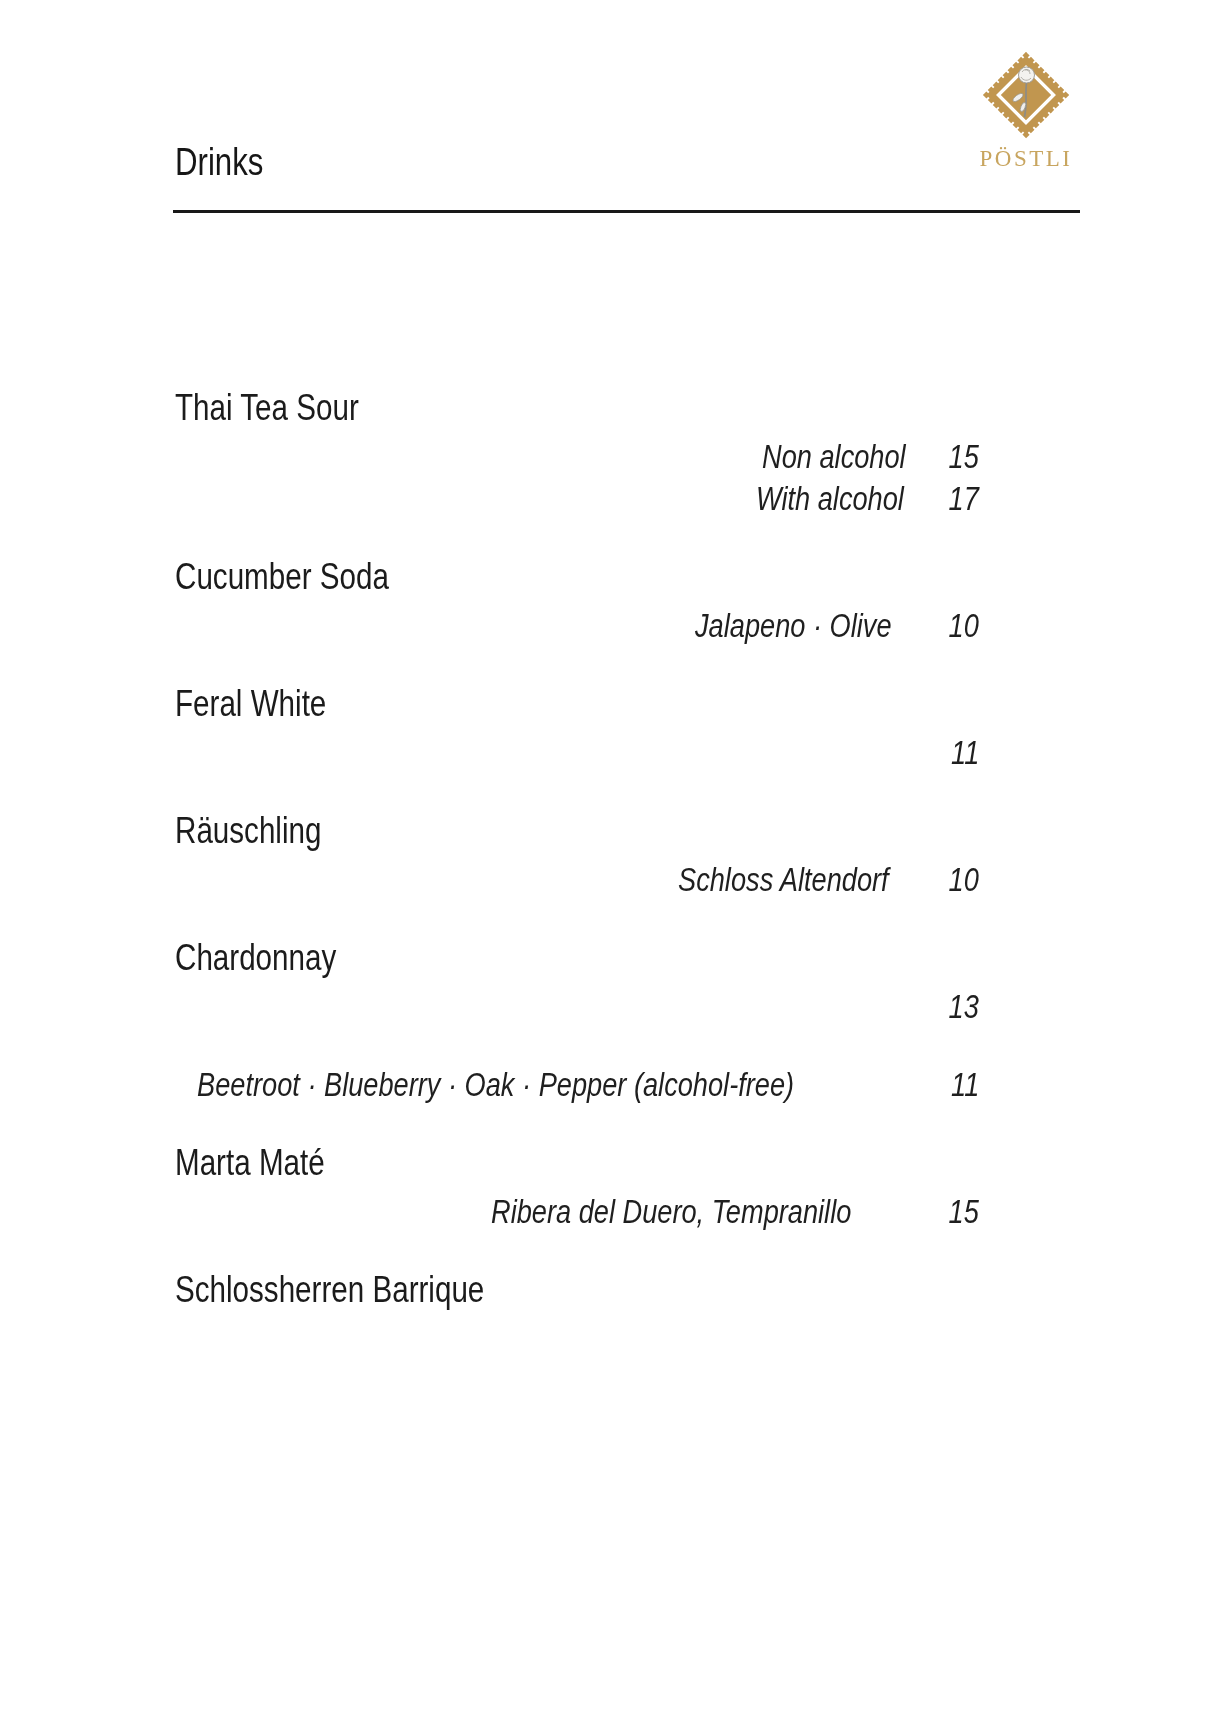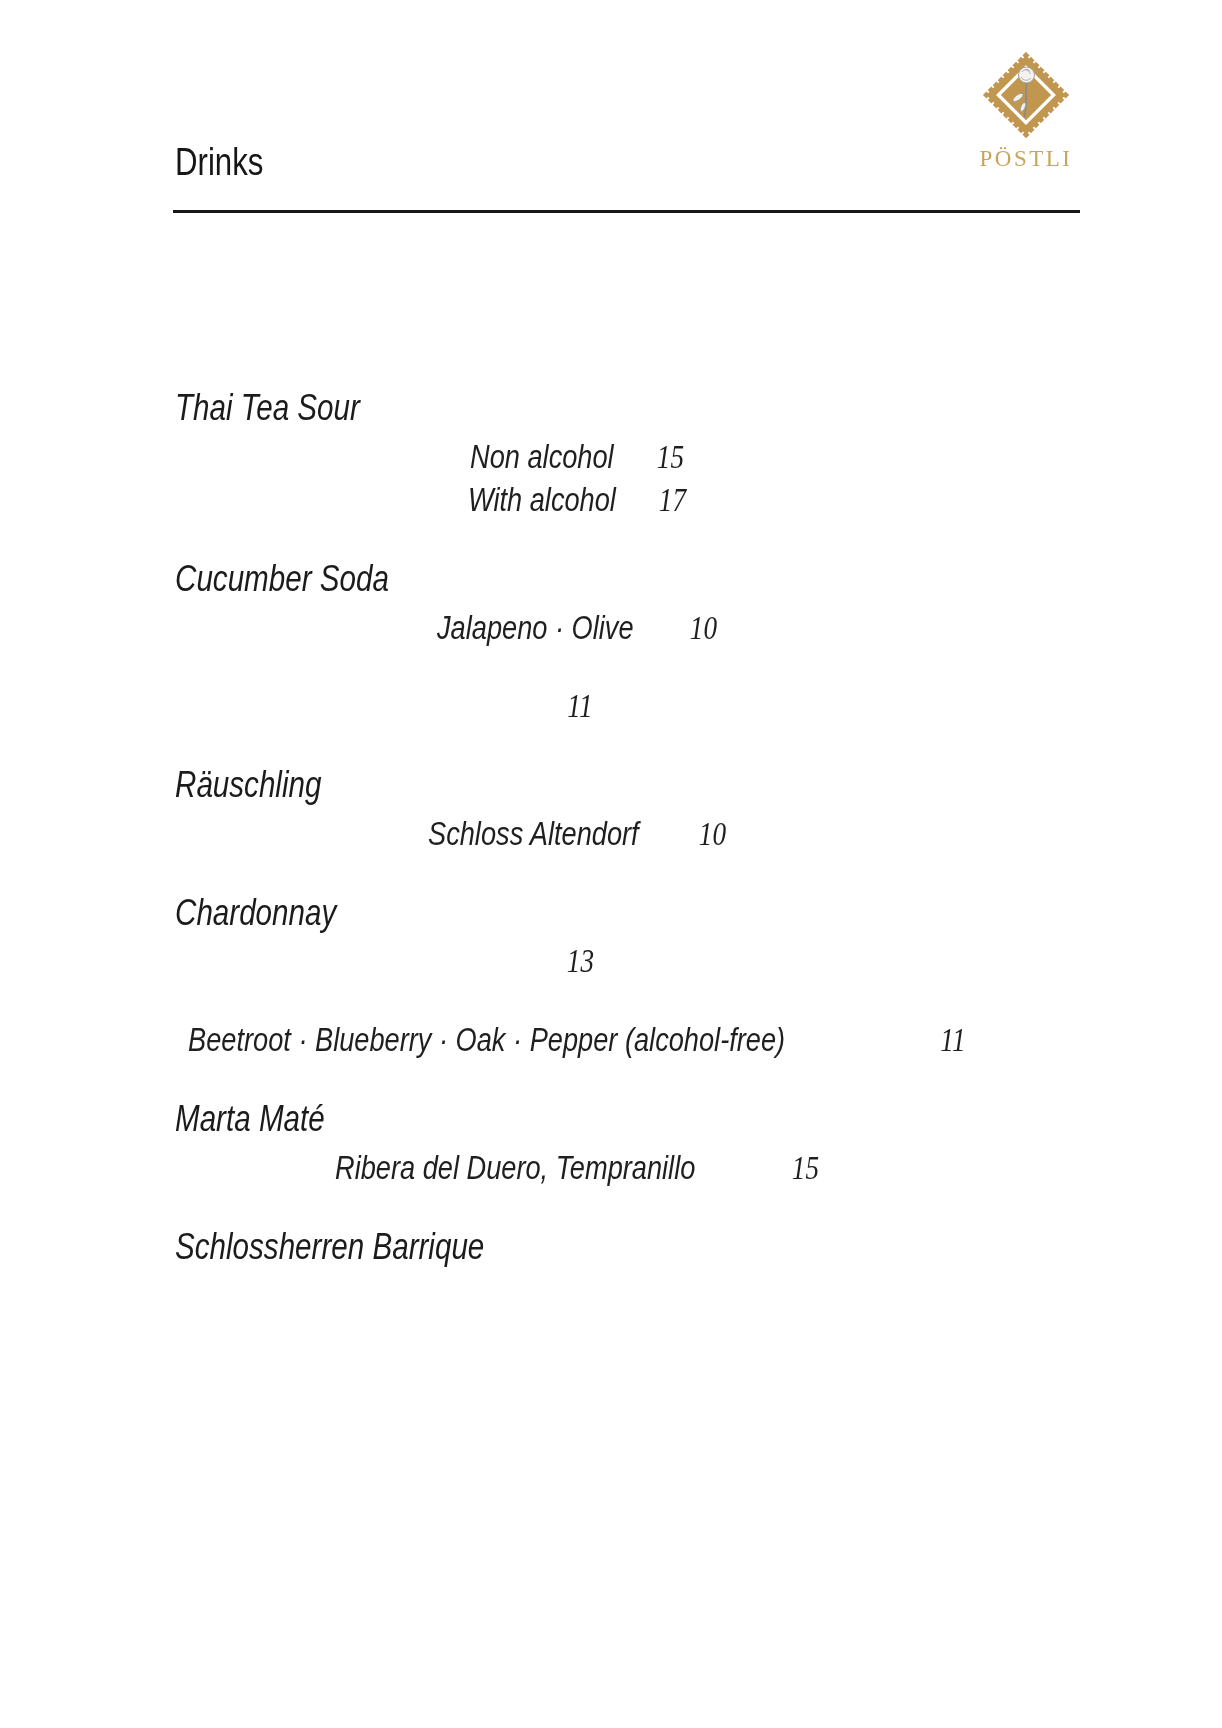--- a/index.html
+++ b/index.html
@@ -36,29 +36,29 @@
     color:#C8A55F;white-space:nowrap;
   }
 
   
   .menu{
     position:absolute;left:175px;top:386px;width:804px;
   }
   .menu-item{margin:0 0 36px 0;}
   .item-name{
     font-size:37px;line-height:44px;font-weight:400;color:#1b1b1b;
-    margin:0 0 5px 0;white-space:nowrap;font-style:italic;
+    margin:0 0 5px 0;white-space:nowrap;
   }
   .item-line{
-    display:flex;justify-content:center;align-items:baseline;
+    display:flex;justify-content:flex-end;align-items:baseline;
     font-size:34px;line-height:42px;font-style:italic;color:#1f1f1f;
     white-space:nowrap;
   }
   .item-line .desc{flex:0 0 auto;}
-  .item-line .price{flex:0 0 auto;font-family:Liberation Serif, serif;}
+  .item-line .price{flex:0 0 auto;}
   .price .cx{transform-origin:100% 50%;}
 </style>
 </head>
 <body>
 
 <div class="page">
 
   <h1 class="title"><span class="cx">Drinks</span></h1>
 
   <div class="logo">
@@ -97,20 +97,21 @@
 
     <div class="menu-item">
       <div class="item-name"><span class="cx">Cucumber Soda</span></div>
       <div class="item-line">
         <span class="desc"><span class="cx">Jalapeno · Olive</span></span>
         <span class="price"><span class="cx">10</span></span>
       </div>
     </div>
 
     <div class="menu-item">
+      <div class="item-name"><span class="cx">Feral White</span></div>
       <div class="item-line">
         <span class="price"><span class="cx">11</span></span>
       </div>
     </div>
 
     <div class="menu-item">
       <div class="item-name"><span class="cx">Räuschling</span></div>
       <div class="item-line">
         <span class="desc"><span class="cx">Schloss Altendorf</span></span>
         <span class="price"><span class="cx">10</span></span>

